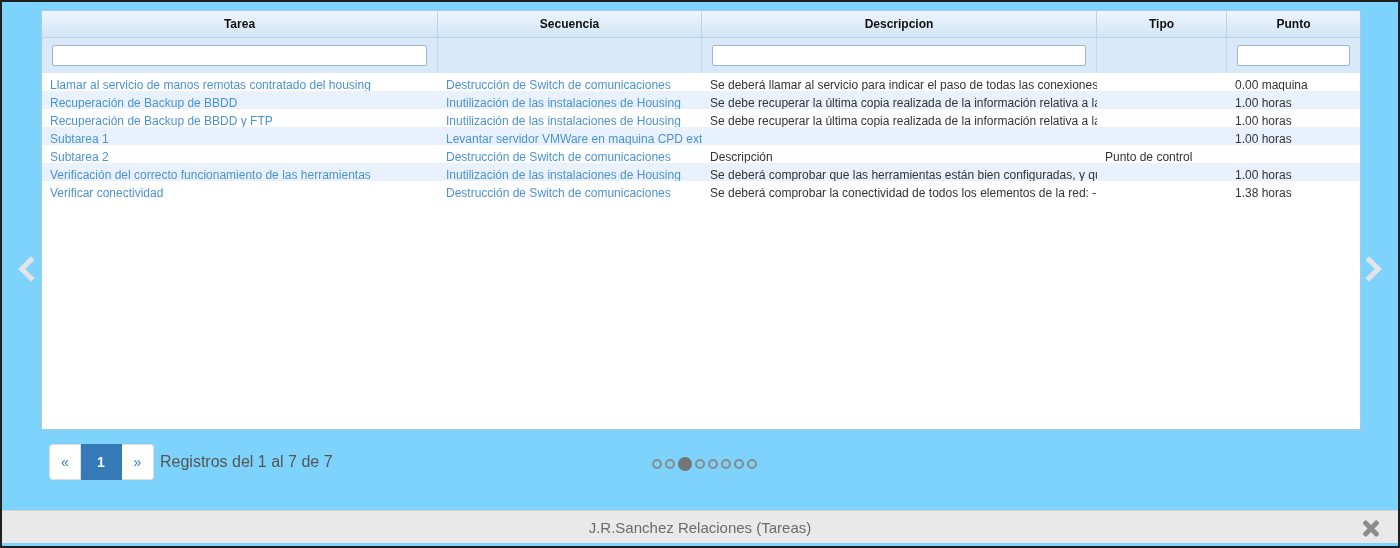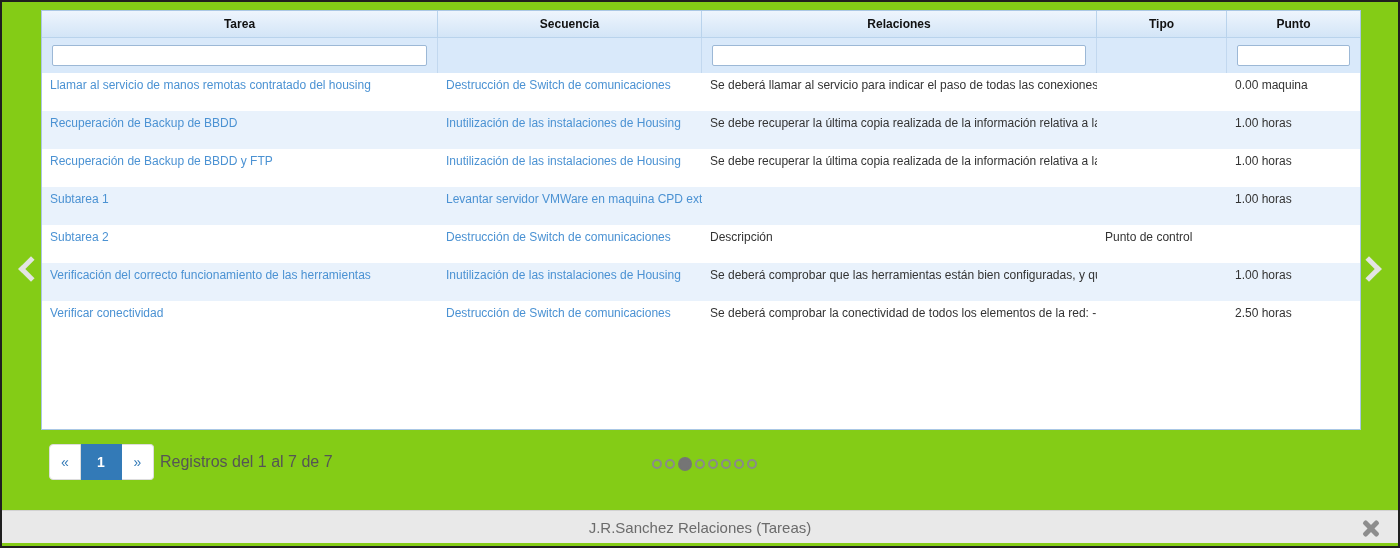--- a/index.html
+++ b/index.html
@@ -1,21 +1,21 @@
 <!DOCTYPE html>
 <html><head>
 <meta charset="utf-8">
 <style>
   * { box-sizing: border-box; margin: 0; padding: 0; }
   body { font-family: "Liberation Sans", sans-serif; background: #fff; }
 
   .screen {
     position: relative;
     width: 1400px; height: 548px;
-    background: #84cc16;
+    background: #7dd3fc;
     border: 2px solid #1f1f1f;
     overflow: hidden;
   }
 
   
   .grid {
     position: absolute; left: 39px; top: 8px;
     width: 1320px; height: 420px;
     border: 1px solid #aac7e4;
     background: #fff;
@@ -40,21 +40,21 @@
     display: flex; align-items: center; justify-content: center;
     padding: 0 10px;
   }
   .fcell:last-child { border-right: none; }
   .fcell input {
     width: 100%; height: 21px;
     border: 1px solid #9cb8d6; border-radius: 2px;
     background: #fff; font-size: 12px; padding: 0 4px;
     font-family: "Liberation Sans", sans-serif;
   }
-  .row { height: 38px; background: #fff; }
+  .row { height: 18px; background: #fff; }
   .row.alt { background: #e9f2fc; }
   .cell {
     font-size: 12px; color: #333;
     line-height: 25px; padding: 0 8px;
     white-space: nowrap; overflow: hidden;
   }
   .cell.link { color: #4b92d3; cursor: pointer; }
 
   
   .side-nav { position: absolute; top: 250px; width: 34px; height: 40px; cursor: pointer; }
@@ -103,21 +103,21 @@
 </style>
 </head>
 <body>
 
 <div class="screen">
 
   <div class="grid">
     <div class="grid-header">
       <div class="hcell">Tarea</div>
       <div class="hcell">Secuencia</div>
-      <div class="hcell">Relaciones</div>
+      <div class="hcell">Descripcion</div>
       <div class="hcell">Tipo</div>
       <div class="hcell">Punto</div>
     </div>
     <div class="grid-filter">
       <div class="fcell">
         <input type="text" value="" style="">
       </div>
       <div class="fcell"></div>
       <div class="fcell">
         <input type="text" value="" style="">
@@ -174,21 +174,21 @@
       <div class="cell">Se deberá comprobar que las herramientas están bien configuradas, y que son</div>
       <div class="cell"></div>
       <div class="cell">1.00 horas</div>
     </div>
 
     <div class="row">
       <div class="cell link">Verificar conectividad</div>
       <div class="cell link">Destrucción de Switch de comunicaciones</div>
       <div class="cell">Se deberá comprobar la conectividad de todos los elementos de la red: - VPN -</div>
       <div class="cell"></div>
-      <div class="cell">2.50 horas</div>
+      <div class="cell">1.38 horas</div>
     </div>
   </div>
   </div>
 
   <div class="side-nav left">
     <span class="chev"></span>
   </div>
   <div class="side-nav right">
     <span class="chev"></span>
   </div>

